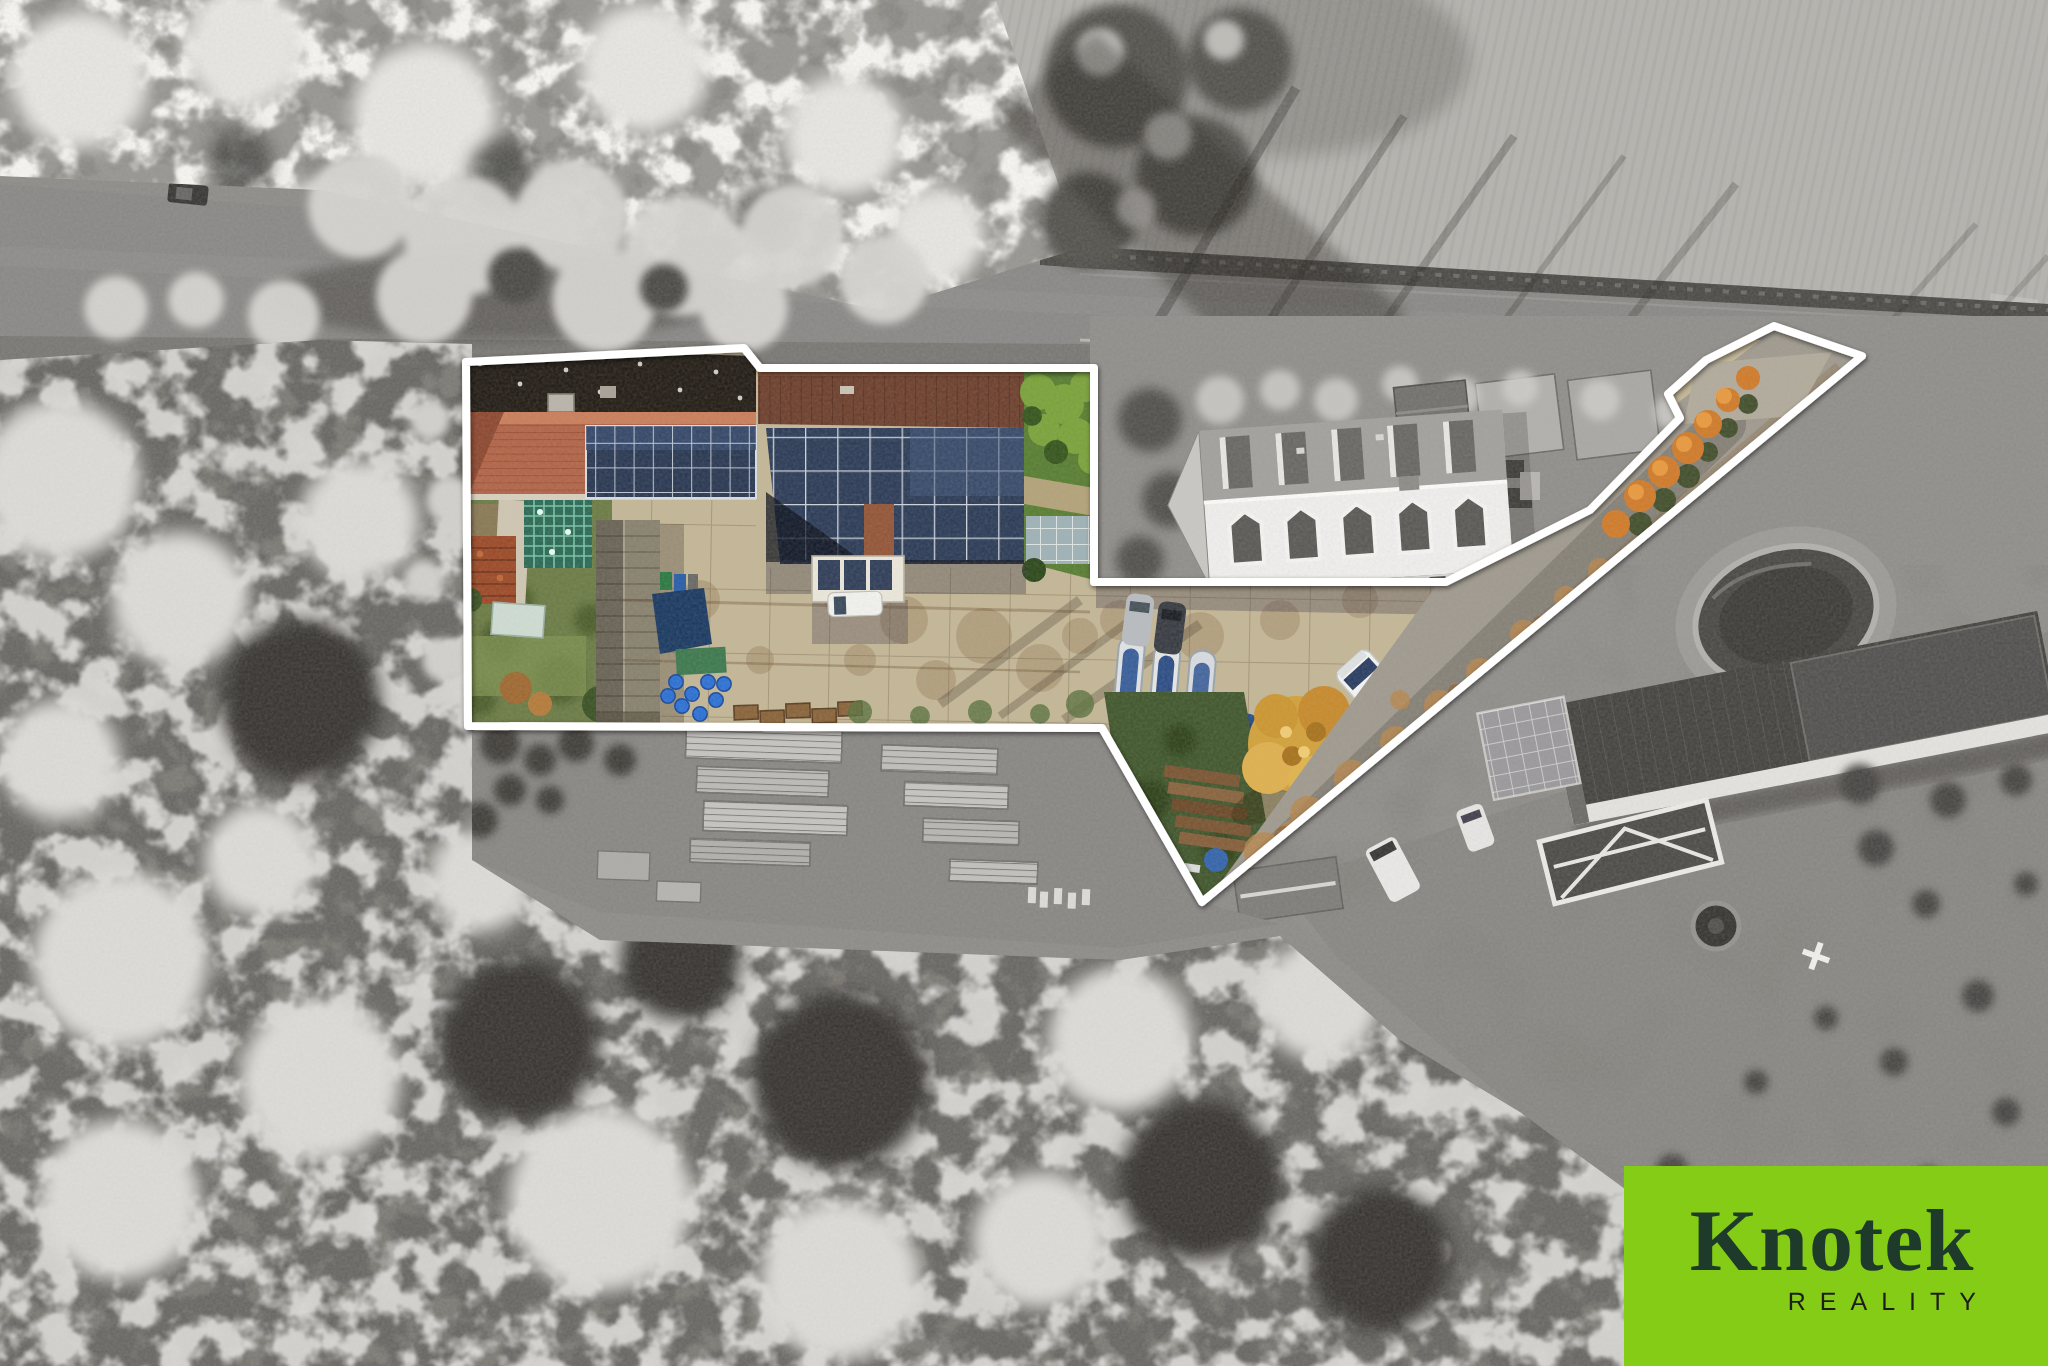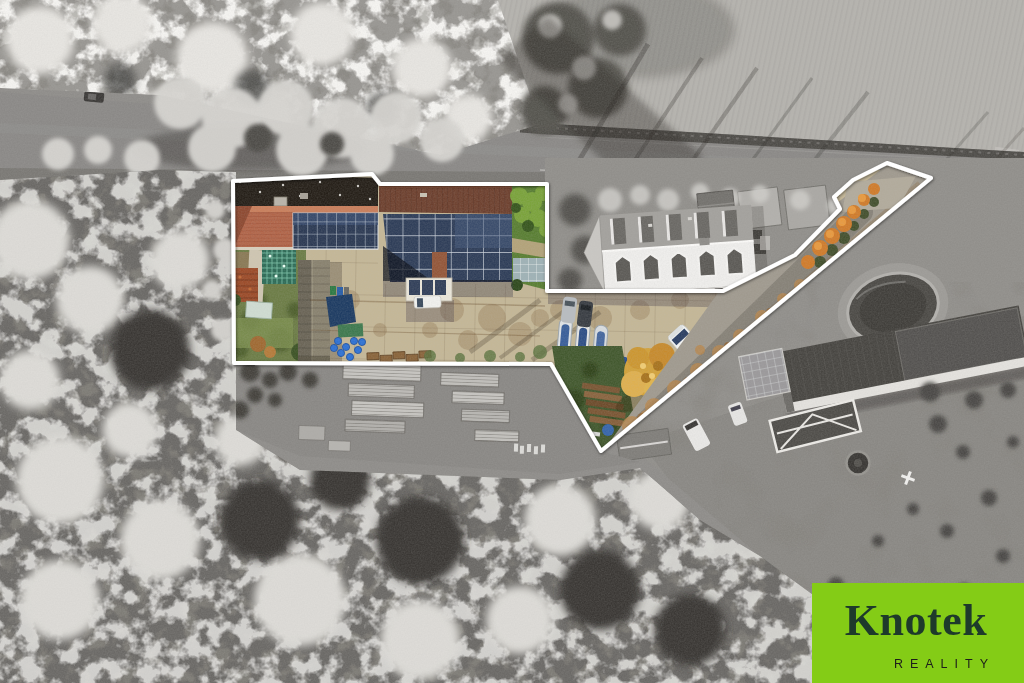--- a/index.html
+++ b/index.html
@@ -3,21 +3,21 @@
 <meta charset="utf-8">
 <style>
   html,body{margin:0;padding:0;background:#222;}
   .stage{position:relative;width:1024px;height:683px;overflow:hidden;background:#8f8d8a;}
   .stage svg{display:block;}
   .logo{position:absolute;left:812px;top:583px;width:212px;height:116px;background:#84cc16;
         box-sizing:border-box;padding:15px 28px 0 24px;}
   .brand{font-family:"Liberation Serif",serif;font-weight:bold;font-size:44px;line-height:1.05;
          color:#1e3a2b;text-align:center;letter-spacing:.5px;}
   .tagline{font-family:"Liberation Sans",sans-serif;font-size:12.5px;letter-spacing:7px;
-           color:#1d1d1b;text-align:right;margin-top:13px;padding-right:1px;}
+           color:#1d1d1b;text-align:right;margin-top:0;padding-right:1px;}
 </style>
 </head>
 <body>
 
 <div class="stage">
 <svg width="1024" height="683" viewBox="0 0 1024 683">
 <defs>
   <clipPath id="prop">
           <path d="M233,181 L372,174 L380,184 L547,184 L547,291 L723,291 L795,255 L840,209 L834,197 L853,180 L887,163 L931,178 L601,451 L551,364 L234,363 Z"></path>
         </clipPath>

